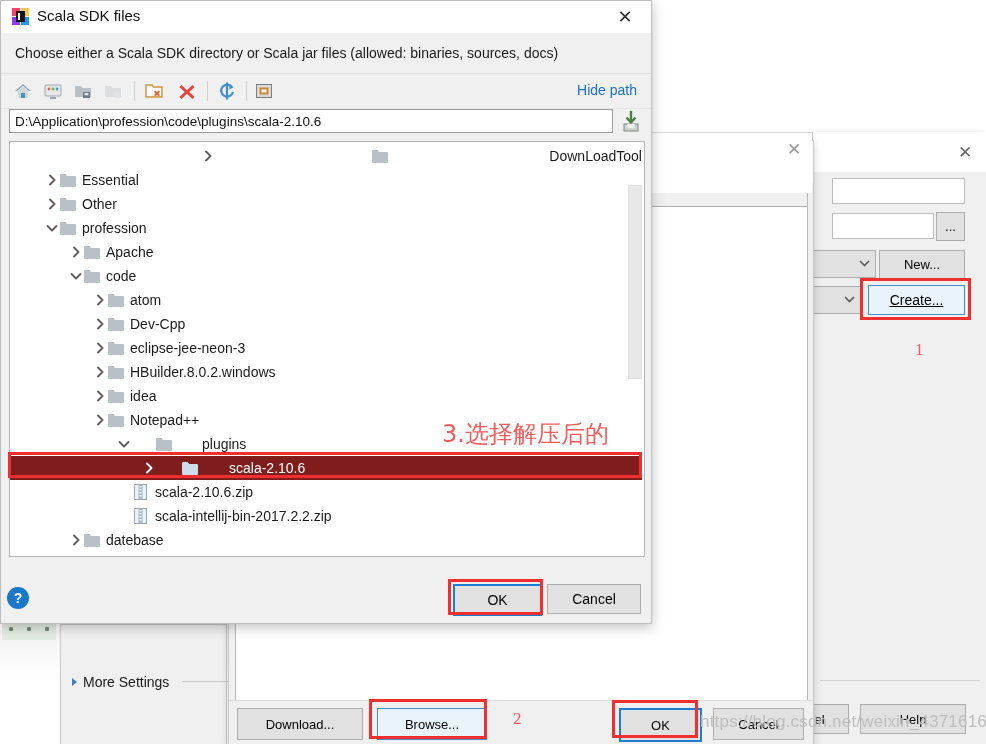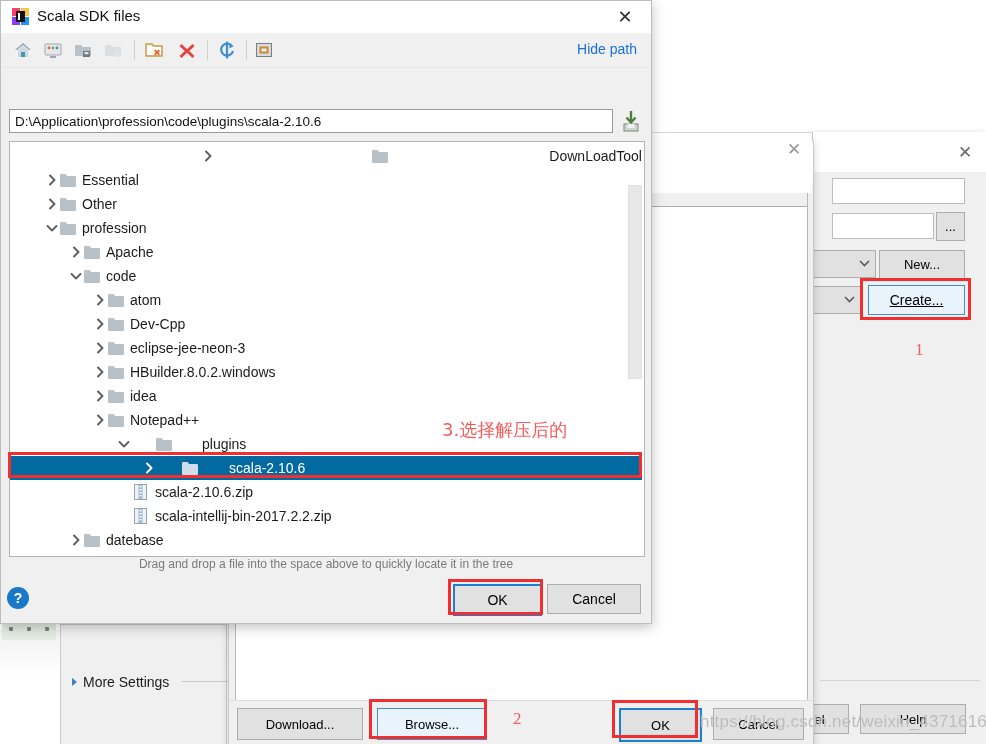--- a/index.html
+++ b/index.html
@@ -63,36 +63,36 @@
   .tbsep{position:absolute;top:7px;width:1px;height:20px;background:#cfcfcf;}
   #path-row{position:absolute;left:8px;top:108px;width:634px;height:26px;}
   #path-input{position:absolute;left:0;top:0;width:604px;height:24px;background:#fff;
      border:1px solid #9a9a9a;font-size:13.5px;color:#111;line-height:24px;padding-left:5px;box-sizing:border-box;
      white-space:nowrap;overflow:hidden;}
   #path-save{position:absolute;left:612px;top:1px;width:20px;height:22px;}
   #tree-wrap{position:absolute;left:8px;top:140px;width:634px;height:414px;background:#fff;border:1px solid #b4b4b4;overflow:hidden;}
   #tree-scroll{position:absolute;right:1px;top:1px;width:13px;height:412px;background:#fff;}
   #tree-thumb{position:absolute;right:1px;top:42px;width:12px;height:192px;background:#e8e8e8;border:1px solid #e0e0e0;}
   .trow{position:absolute;left:0;width:632px;height:24px;display:flex;align-items:center;white-space:nowrap;}
-  .trow.sel{background:#0369a1;color:#fff;gap:25px;}
+  .trow.sel{background:#7f1d1d;color:#fff;gap:25px;}
   .chev{width:16px;height:16px;flex:0 0 16px;display:inline-block;position:relative;}
   .chev svg{display:block;}
   .folder{width:16px;height:13px;flex:0 0 16px;margin-right:6px;position:relative;}
   .zipi{width:13px;height:16px;flex:0 0 13px;margin-right:8px;margin-left:2px;position:relative;}
   .tlabel{font-size:14px;color:#1b1b1b;}
   .trow.sel .tlabel{color:#fff;}
   #drag-hint{position:absolute;left:0;top:556px;width:650px;text-align:center;font-size:12px;color:#7a7a7a;}
   #file-buttons{position:absolute;left:0;top:574px;width:650px;height:48px;}
   #help-circle{position:absolute;left:6px;top:12px;width:22px;height:22px;border-radius:50%;background:#1978c8;
      color:#fff;font-size:14px;font-weight:bold;text-align:center;line-height:22px;}
   .fbtn{position:absolute;height:28px;background:#e1e1e1;border:1px solid #adadad;
      display:flex;align-items:center;justify-content:center;font-size:14px;}
 
   
-  #cn-note{position:absolute;left:442px;top:418px;font-size:18px;color:#f25c5c;
+  #cn-note{position:absolute;left:442px;top:418px;font-size:24px;color:#f25c5c;
      font-family:"DejaVu Sans",sans-serif;white-space:nowrap;}
 
   
   #watermark{position:absolute;left:700px;top:712px;font-size:17px;color:#bdbdbd;
      font-family:"Liberation Sans",sans-serif;white-space:nowrap;letter-spacing:.2px;}
 </style>
 </head>
 <body>
 
 <div class="abs" id="bg-root"></div>
@@ -186,20 +186,21 @@
         <rect x="0" y="9" width="8" height="8" fill="#8f3df0"></rect>
         <rect x="9" y="9" width="8" height="8" fill="#2196f3"></rect>
         <rect x="4" y="3" width="9" height="11" fill="#111"></rect>
         <rect x="6" y="5" width="2" height="7" fill="#fff"></rect>
       </svg>
     </span>
     <span class="t">Scala SDK files</span>
     <span class="x">✕</span>
   </div>
 
+  <div id="file-desc">Choose either a Scala SDK directory or Scala jar files (allowed: binaries, sources, docs)</div>
 
   <div id="file-toolbar">
     <span class="tbi" style="left:12px;">
       <svg width="20" height="20" viewBox="0 0 20 20">
         <path d="M10 3 L18 10 L16 10 L10 5 L4 10 L2 10 Z" fill="#8fa6b4"></path>
         <path d="M5 10 L10 6 L15 10 L15 17 L5 17 Z" fill="#cfd8dd"></path>
         <rect x="8" y="12" width="4" height="5" fill="#4a90c2"></rect>
       </svg>
     </span>
     <span class="tbi" style="left:42px;">
@@ -483,21 +484,20 @@
           <span class="chev">
             <svg width="16" height="16" viewBox="0 0 16 16">
               <path d="M6 3.5 L10.5 8 L6 12.5" fill="none" stroke="#5f5f5f" stroke-width="1.9" stroke-linecap="round" stroke-linejoin="round"></path>
             </svg>
           </span>
           <span class="tlabel">Git</span>
         </div>
       </div>
   </div>
 
-  <div id="drag-hint">Drag and drop a file into the space above to quickly locate it in the tree</div>
 
   <div id="file-buttons">
     <div id="help-circle">?</div>
     <div class="fbtn" style="left:452px;top:9px;width:85px;border:2px solid #1b7fd4;">OK</div>
     <div class="fbtn" style="left:546px;top:9px;width:92px;">Cancel</div>
   </div>
 </div>
 
 <div class="hl-red" style="left:448px;top:579px;width:95px;height:36px;"></div>
 <div class="hl-red" style="left:8px;top:452px;width:634px;height:26px;"></div>

